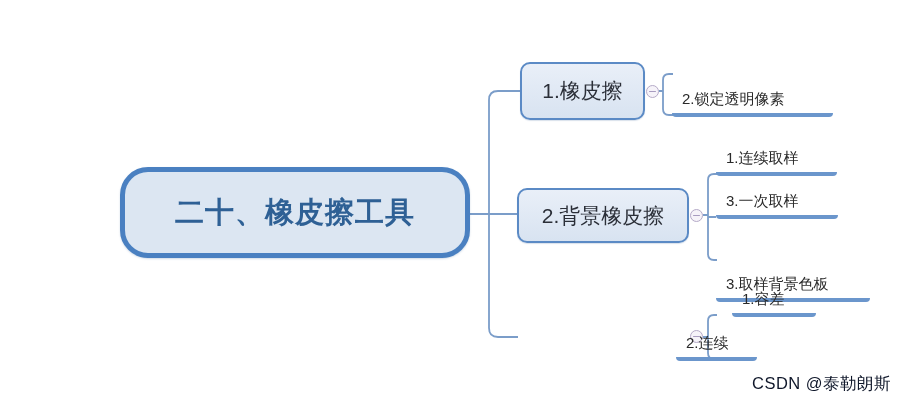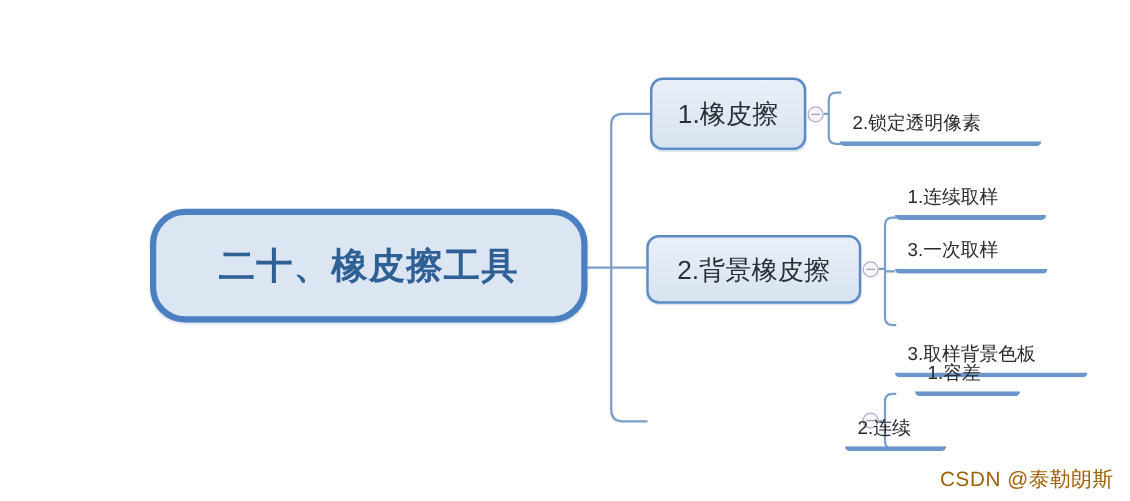--- a/index.html
+++ b/index.html
@@ -52,21 +52,21 @@
     border:1px solid #b5aac8; background:#f6f3f9; border-radius:50%;
     display:flex; align-items:center; justify-content:center; cursor:pointer;
   }
   .t1 { left:646px; top:85px; }
   .t2 { left:690px; top:209px; }
   .t3 { left:690px; top:330px; }
   .minus { width:7px; height:1.5px; background:#a89cc0; border-radius:1px; }
 
   .watermark {
     position:absolute; left:752px; top:373px;
-    font-size:16.5px; color:#a16207; letter-spacing:0.5px; white-space:nowrap;
+    font-size:16.5px; color:#0f172a; letter-spacing:0.5px; white-space:nowrap;
   }
 </style>
 </head>
 <body>
 
 <div class="stage">
 
   <svg class="wires" viewBox="0 0 904 401" fill="none" xmlns="http://www.w3.org/2000/svg">
 
     <path d="M520,91 H498 Q489,91 489,100 V328 Q489,337 498,337 H518" stroke="#7b9dc9" stroke-width="1.8"></path>

